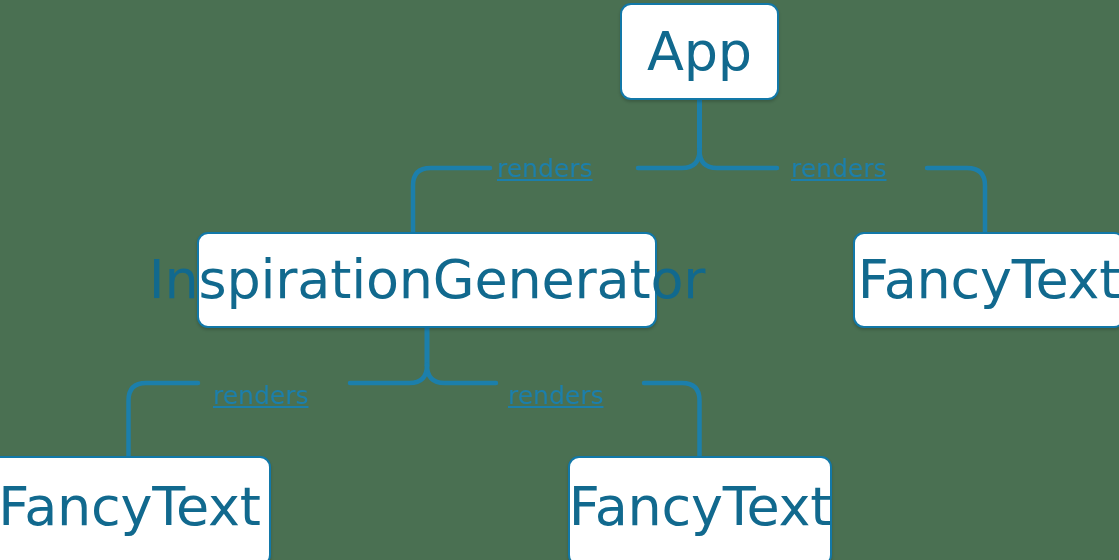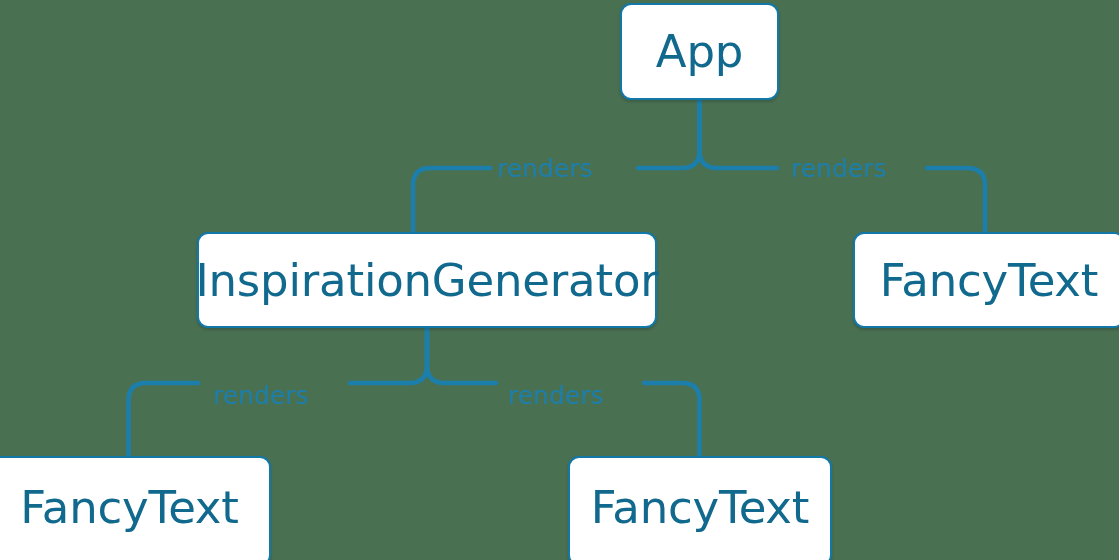--- a/index.html
+++ b/index.html
@@ -31,34 +31,35 @@
     border-radius: 11px;
     box-sizing: border-box;
     display: flex;
     align-items: center;
     justify-content: center;
     box-shadow: 0 2px 3px rgba(0,0,0,0.18);
     z-index: 2;
   }
   .node-label {
     color: #11698e;
-    font-size: 45px;
+    font-size: 54px;
     font-weight: 400;
     letter-spacing: -0.2px;
     line-height: 1;
     white-space: nowrap;
   }
   .edge-label {
     position: absolute;
     color: #1c7fab;
     font-size: 25px;
     font-weight: 500;
     line-height: 1;
     white-space: nowrap;
     z-index: 3;
+    text-decoration: underline;
   }
   .n-app            { left: 620px; top: 3px;   width: 159px; height: 97px; }
   .n-inspiration    { left: 197px; top: 232px; width: 460px; height: 96px; }
   .n-fancytext-right{ left: 853px; top: 232px; width: 272px; height: 96px; }
   .n-fancytext-bl   { left: -12px; top: 456px; width: 283px; height: 110px; }
   .n-copyright      { left: 568px; top: 456px; width: 264px; height: 110px; }
 
   .n-fancytext-bl .node-label,
   .n-copyright .node-label { margin-top: -8px; }
 

